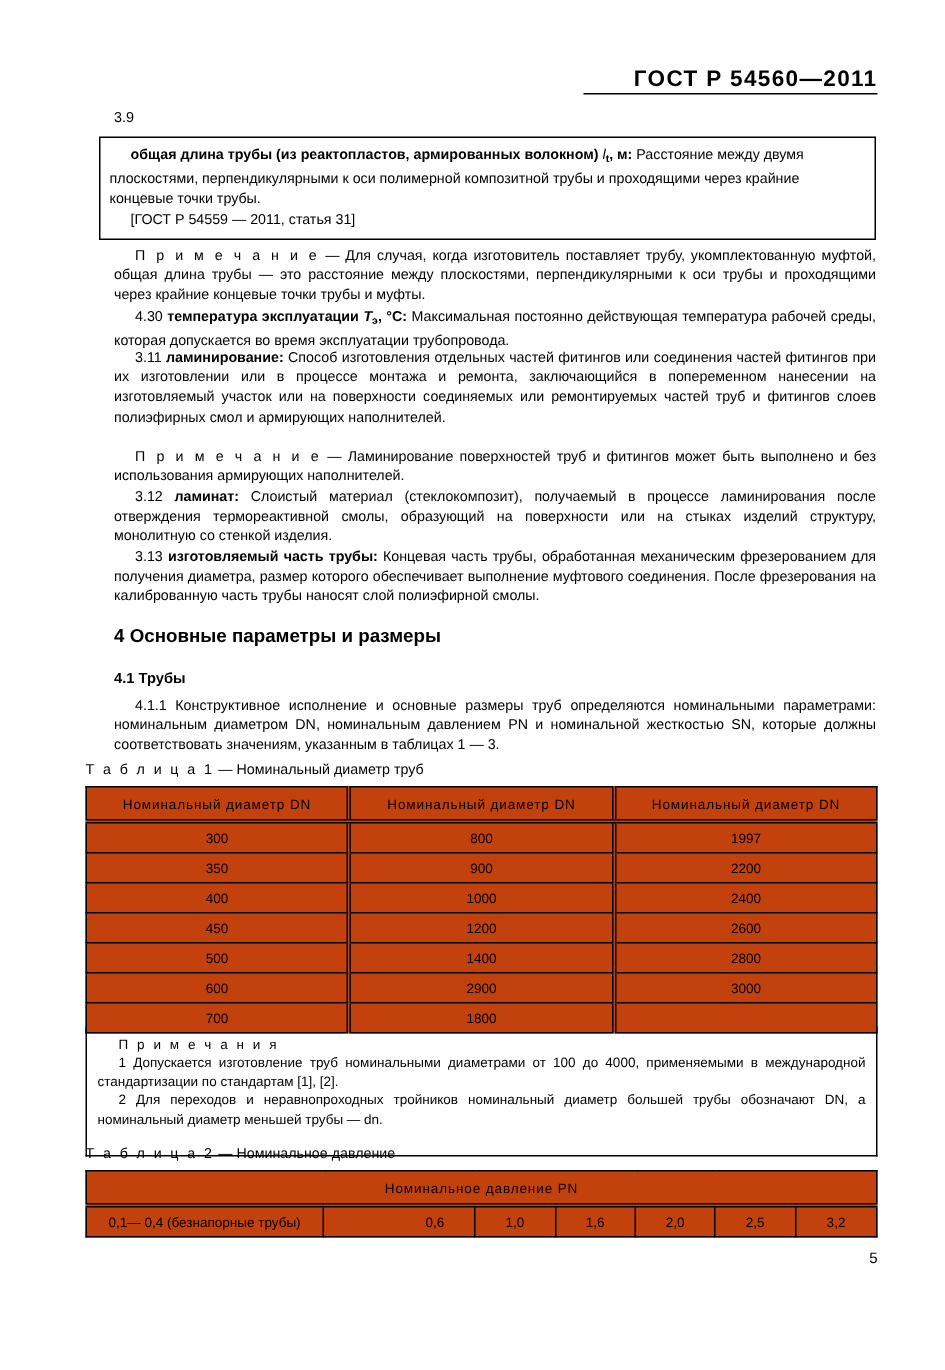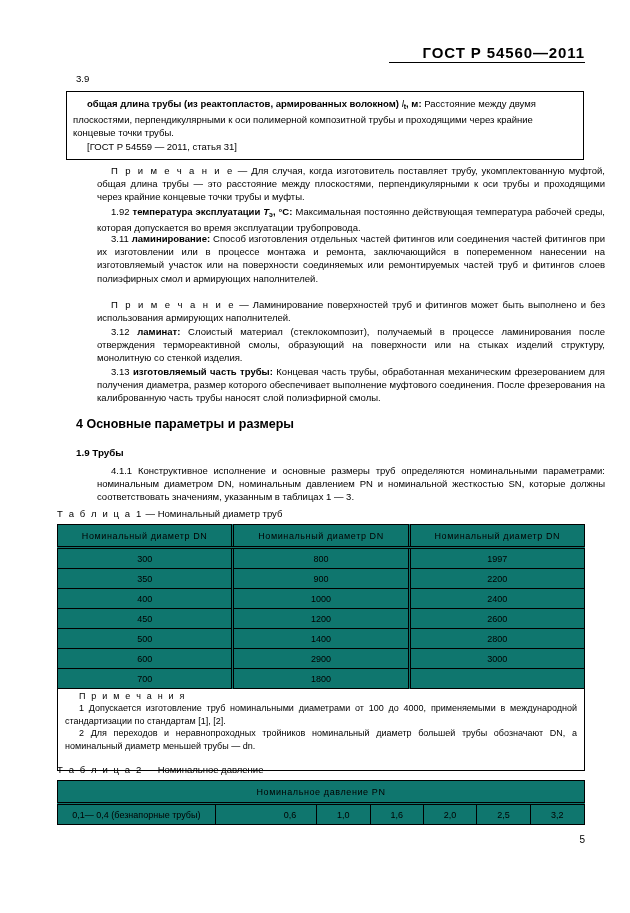--- a/index.html
+++ b/index.html
@@ -67,21 +67,21 @@
 
   .para {
     position: absolute;
     left: 76px;
     width: 508px;
     font-size: 9.5px;
     line-height: 13.2px;
     text-align: justify;
     text-justify: inter-word;
   }
-  .para.ind { text-indent: 14px; margin-left: 21px; }
+  .para.ind { text-indent: 14px; }
   .note-sp {
     letter-spacing: 1.7px;
   }
 
   b, .b { font-weight: bold; }
   i, .it { font-style: italic; }
   .sub { font-size: 7px; vertical-align: -2px; }
 
   .h1 {
     position: absolute;
@@ -102,21 +102,21 @@
     left: 57px;
     font-size: 9.5px;
     white-space: nowrap;
   }
   .tbl-cap .sp { letter-spacing: 1.6px; }
 
   table.gost {
     position: absolute;
     border-collapse: collapse;
     font-size: 9px;
-    background: #0f766e;
+    background: #c2410c;
   }
   table.gost td, table.gost th {
     border: 1px solid #000;
     text-align: center;
     font-weight: normal;
     padding: 0;
   }
   table.gost th {
     letter-spacing: 0.6px;
     height: 21px;
@@ -158,32 +158,32 @@
 
   <div class="clause-num">3.9</div>
 
   <div class="boxed">
     <p class="first"><b>общая длина трубы (из реактопластов, армированных волокном)</b> <i class="it">l</i><span class="sub b">t</span><b>, м:</b><span> Расстояние между двумя плоскостями, перпендикулярными к оси полимерной композитной трубы и проходящими через крайние концевые точки трубы.</span></p>
     <p class="src">[ГОСТ Р 54559 — 2011, статья 31]</p>
   </div>
 
   <div class="para ind" style="top:164px;"><span class="note-sp">П р и м е ч а н и е</span><span> — Для случая, когда изготовитель поставляет трубу, укомплектованную муфтой, общая длина трубы — это расстояние между плоскостями, перпендикулярными к оси трубы и проходящими через крайние концевые точки трубы и муфты.</span></div>
 
-  <div class="para ind" style="top:205px;"><span>1.92 </span><b>температура эксплуатации </b><i class="it b">T</i><span class="sub b">э</span><b>, °C:</b><span> Максимальная постоянно действующая температура рабочей среды, которая допускается во время эксплуатации трубопровода.</span></div>
+  <div class="para ind" style="top:205px;"><span>4.30 </span><b>температура эксплуатации </b><i class="it b">T</i><span class="sub b">э</span><b>, °C:</b><span> Максимальная постоянно действующая температура рабочей среды, которая допускается во время эксплуатации трубопровода.</span></div>
 
   <div class="para ind" style="top:232px;"><span>3.11 </span><b>ламинирование:</b><span> Способ изготовления отдельных частей фитингов или соединения частей фитингов при их изготовлении или в процессе монтажа и ремонта, заключающийся в попеременном нанесении на изготовляемый участок или на поверхности соединяемых или ремонтируемых частей труб и фитингов слоев полиэфирных смол и армирующих наполнителей.</span></div>
 
   <div class="para ind" style="top:298px;"><span class="note-sp">П р и м е ч а н и е</span><span> — Ламинирование поверхностей труб и фитингов может быть выполнено и без использования армирующих наполнителей.</span></div>
 
   <div class="para ind" style="top:325px;"><span>3.12 </span><b>ламинат:</b><span> Слоистый материал (стеклокомпозит), получаемый в процессе ламинирования после отверждения термореактивной смолы, образующий на поверхности или на стыках изделий структуру, монолитную со стенкой изделия.</span></div>
 
   <div class="para ind" style="top:365px;"><span>3.13 </span><b>изготовляемый часть трубы:</b><span> Концевая часть трубы, обработанная механическим фрезерованием для получения диаметра, размер которого обеспечивает выполнение муфтового соединения. После фрезерования на калиброванную часть трубы наносят слой полиэфирной смолы.</span></div>
 
   <div class="h1" style="top:417px;">4 Основные параметры и размеры</div>
-  <div class="h2" style="top:447px;">1.9 Трубы</div>
+  <div class="h2" style="top:447px;">4.1 Трубы</div>
   <div class="para ind" style="top:464px;">4.1.1 Конструктивное исполнение и основные размеры труб определяются номинальными параметрами: номинальным диаметром DN, номинальным давлением PN и номинальной жесткостью SN, которые должны соответствовать значениям, указанным в таблицах 1 — 3.</div>
 
   <div class="tbl-cap" style="top:508px;"><span class="sp">Т а б л и ц а 1</span><span> — Номинальный диаметр труб</span></div>
 
   <table class="gost" id="table1" style="left:57px; top:524px; width:528px;">
     <thead>
       <tr>
         <th style="width:176px;">Номинальный диаметр DN</th>
         <th class="vsep" style="width:176px;">Номинальный диаметр DN</th>
         <th class="vsep" style="width:176px;">Номинальный диаметр DN</th>

